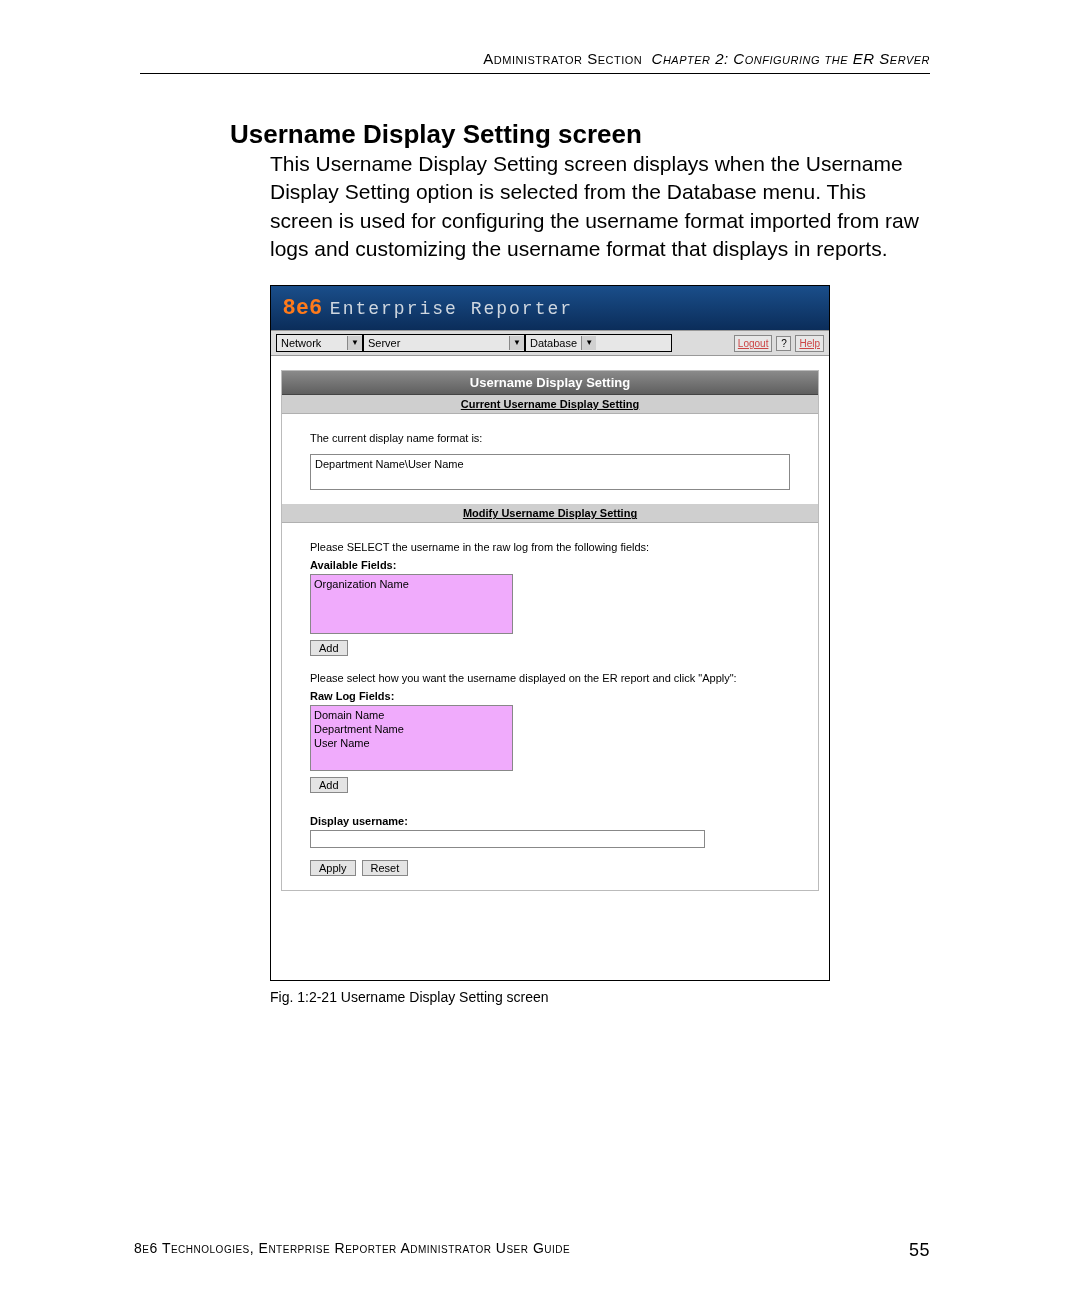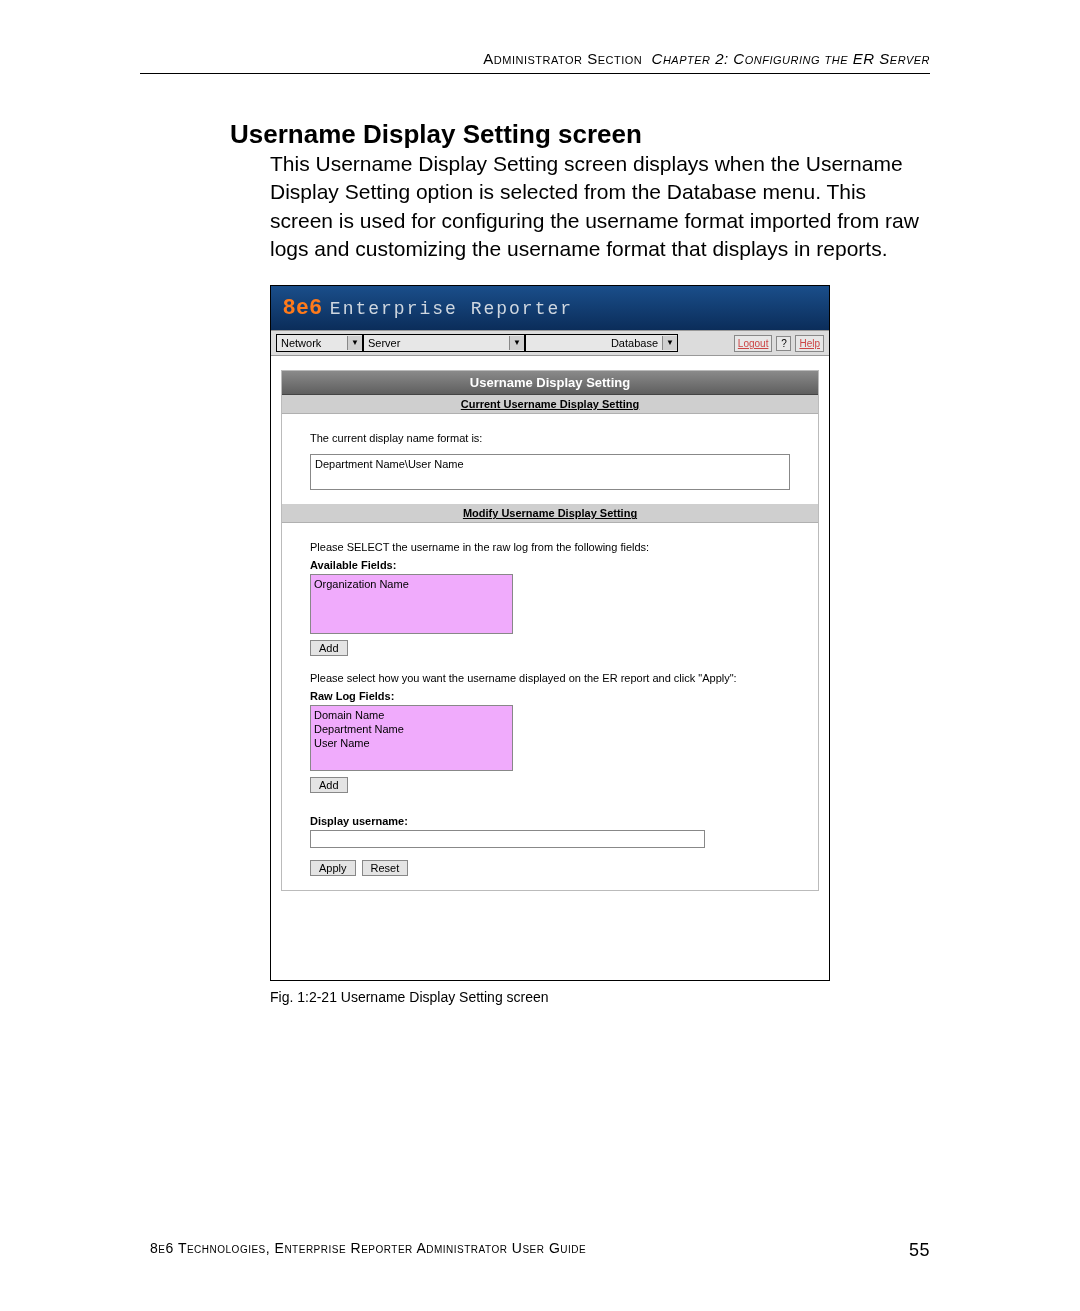--- a/index.html
+++ b/index.html
@@ -44,21 +44,21 @@
     width: 560px;
   }
   .caption {
     font-size: 14px;
     margin-top: 8px;
     margin-left: 120px;
   }
   .footer {
     position: absolute;
     bottom: 50px;
-    left: 150px;
+    left: 134px;
     right: 150px;
     font-size: 14px;
     font-variant: small-caps;
     letter-spacing: 0.5px;
   }
   .footer .pageno {
     float: right;
     font-variant: normal;
     font-size: 18px;
   }
@@ -109,21 +109,21 @@
   .menu-item .arrow {
     width: 14px;
     text-align: center;
     border-left: 1px solid #888;
     background: #d0d0d0;
     font-size: 8px;
     line-height: 14px;
   }
   .m-net { width: 85px; justify-content: space-between; }
   .m-srv { width: 160px; justify-content: space-between; }
-  .m-db  { width: 145px; justify-content: flex-end; padding-left: 6px; }
+  .m-db  { width: 145px; justify-content: flex-start; }
   .menubar-right { margin-left: auto; display:flex; align-items:center; gap:4px;}
   .link-box {
     color: #c44;
     text-decoration: underline;
     border: 1px solid #888;
     background: #e7e7e7;
     font-size: 10px;
     padding: 1px 3px;
     height: 13px;
     line-height: 13px;

